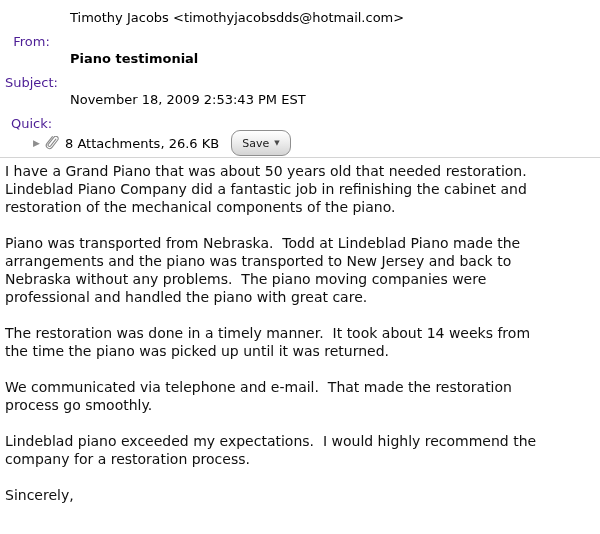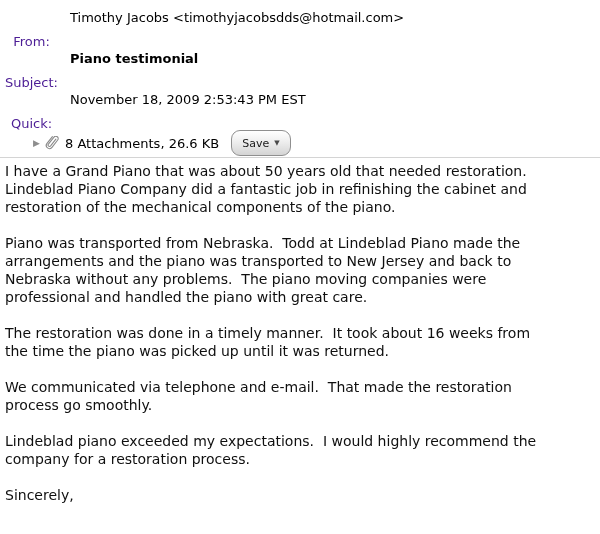--- a/index.html
+++ b/index.html
@@ -93,21 +93,21 @@
 </div>
 
 <div class="email-body">
   <p class="first">I have a Grand Piano that was about 50 years old that needed restoration.
 Lindeblad Piano Company did a fantastic job in refinishing the cabinet and
 restoration of the mechanical components of the piano.</p>
   <p>Piano was transported from Nebraska.  Todd at Lindeblad Piano made the
 arrangements and the piano was transported to New Jersey and back to
 Nebraska without any problems.  The piano moving companies were
 professional and handled the piano with great care.</p>
-  <p>The restoration was done in a timely manner.  It took about 16 weeks from
+  <p>The restoration was done in a timely manner.  It took about 14 weeks from
 the time the piano was picked up until it was returned.</p>
   <p>We communicated via telephone and e-mail.  That made the restoration
 process go smoothly.</p>
   <p>Lindeblad piano exceeded my expectations.  I would highly recommend the
 company for a restoration process.</p>
   <p>Sincerely,</p>
   <p class="signature">TImothy L Jacobs</p>
 </div>
 
 </body></html>

